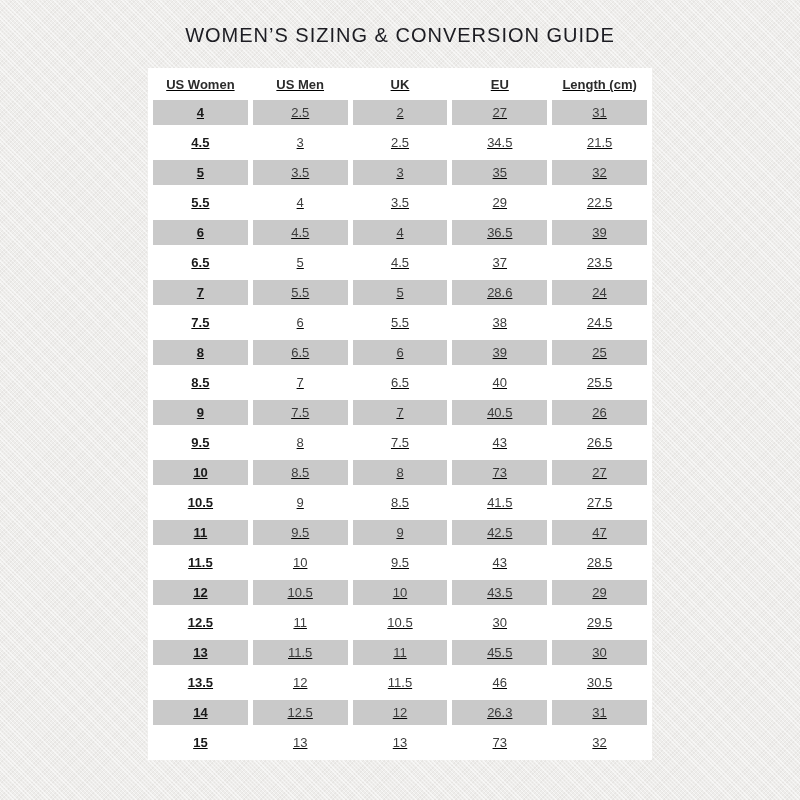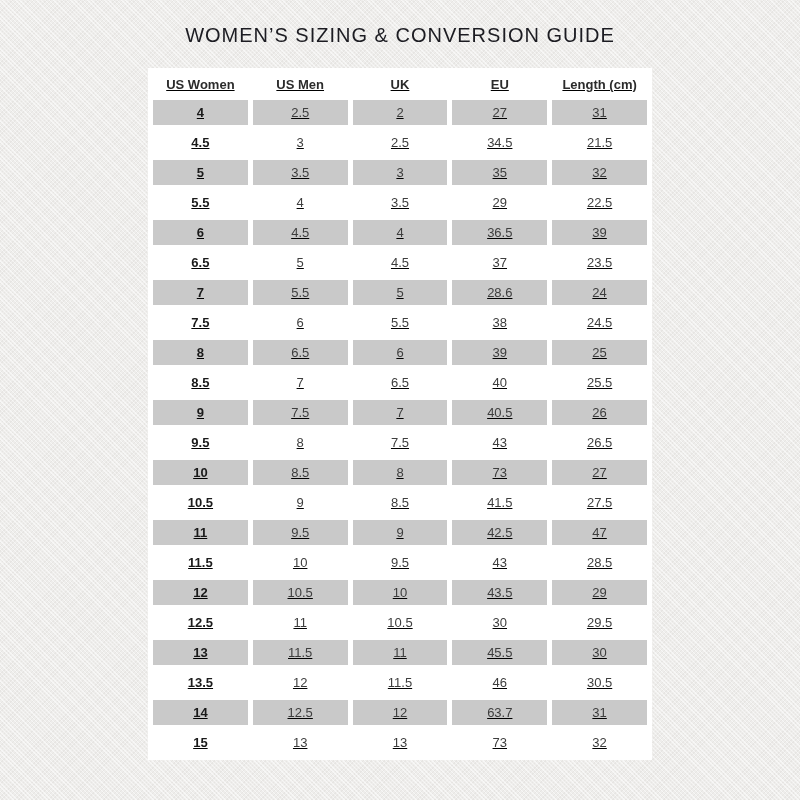--- a/index.html
+++ b/index.html
@@ -217,21 +217,21 @@
           <td class="first">13.5</td>
           <td>12</td>
           <td>11.5</td>
           <td>46</td>
           <td>30.5</td>
         </tr>
         <tr class="stripe">
           <td class="first">14</td>
           <td>12.5</td>
           <td>12</td>
-          <td>63.7</td>
+          <td>26.3</td>
           <td>31</td>
         </tr>
         <tr>
           <td class="first">15</td>
           <td>13</td>
           <td>13</td>
           <td>73</td>
           <td>32</td>
         </tr>
       </tbody>

